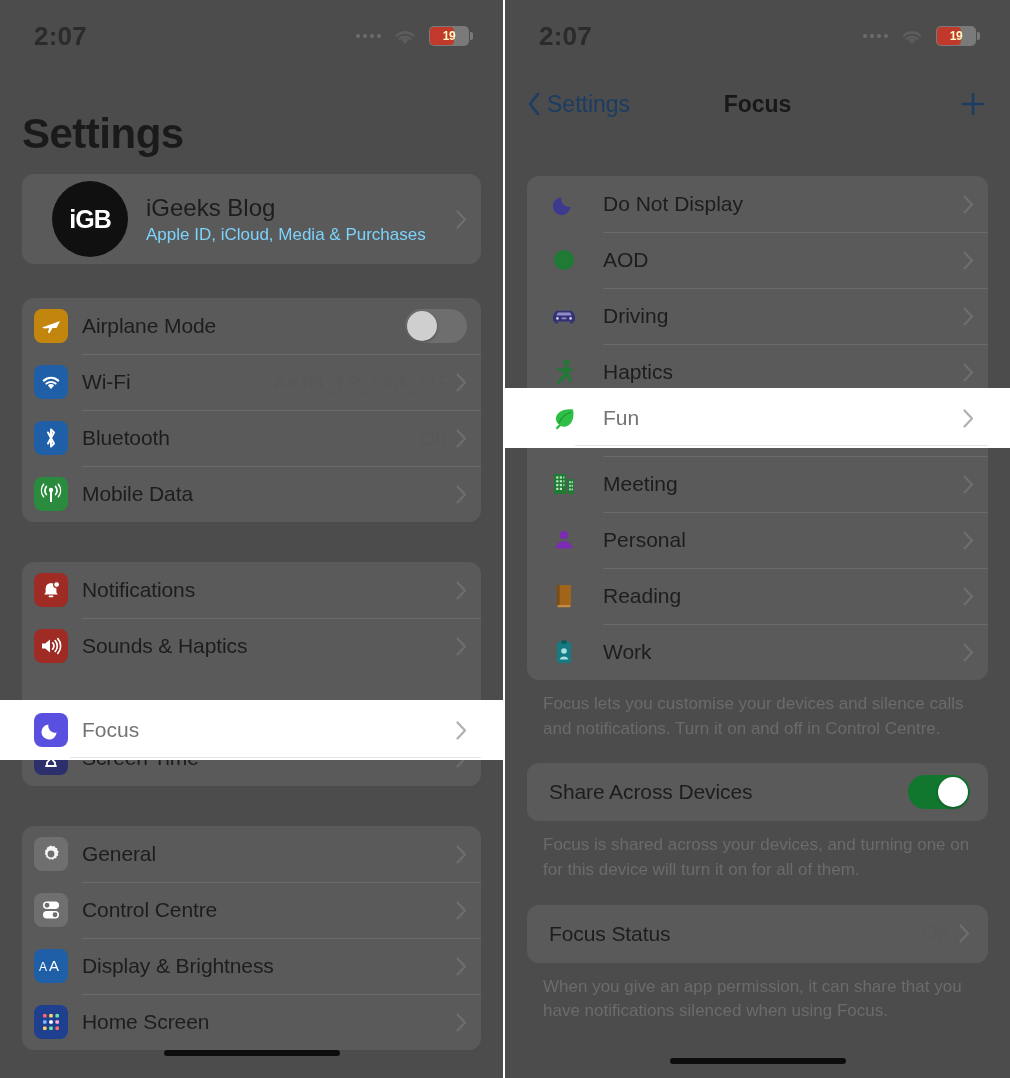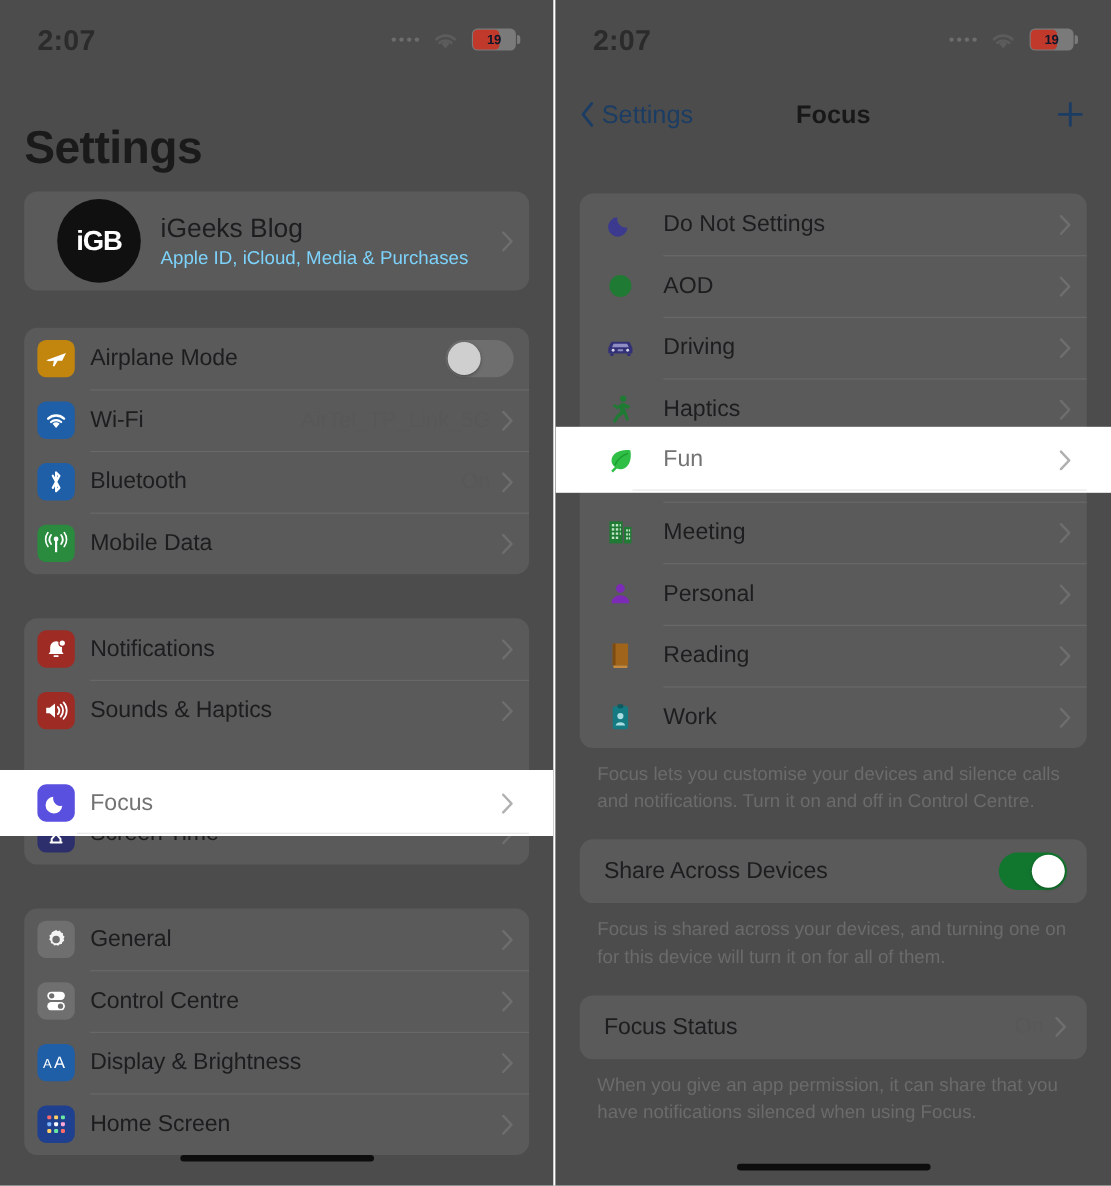--- a/index.html
+++ b/index.html
@@ -57,21 +57,21 @@
     width:3px; height:8px; border-radius:0 2px 2px 0;
     background:#7a7a7a;
   }
   .battery .fill{
     position:absolute; left:1px; top:1px; bottom:1px;
     width:60%; border-radius:4px; background:#c0392b;
   }
   .battery .pct{
     position:relative; z-index:2;
     width:100%; text-align:center;
-    font-size:12px; font-weight:bold; color:#0f172a;
+    font-size:12px; font-weight:bold; color:#fef9c3;
     letter-spacing:-0.3px;
   }
 
   
   .big-title{
     font-size:42px; font-weight:bold;
     color:#1a1a1a;
     padding:38px 22px 16px 22px;
     letter-spacing:-0.5px;
   }
@@ -533,21 +533,21 @@
     <div class="gap-l"></div>
 
     <div class="focus-card">
 
       <div class="frow">
         <div class="fico">
           <svg width="26" height="26" viewBox="0 0 26 26">
               <path d="M19.4 15.8 A8 8 0 0 1 10.2 6.6 a8.8 8.8 0 1 0 9.2 9.2 Z" fill="#3b3a8f"></path>
             </svg>
         </div>
-        <div class="label">Do Not Settings</div>
+        <div class="label">Do Not Display</div>
         <svg class="chev" viewBox="0 0 11 19">
             <path d="M1.5 1.5 L9 9.5 L1.5 17.5" stroke="#6e6e6e" stroke-width="2.2" fill="none" stroke-linecap="round" stroke-linejoin="round"></path>
           </svg>
       </div>
 
       <div class="frow">
         <div class="fico">
           <svg width="26" height="26" viewBox="0 0 26 26">
               <circle cx="13" cy="13" r="10" fill="#1f7a33"></circle>
             </svg>

